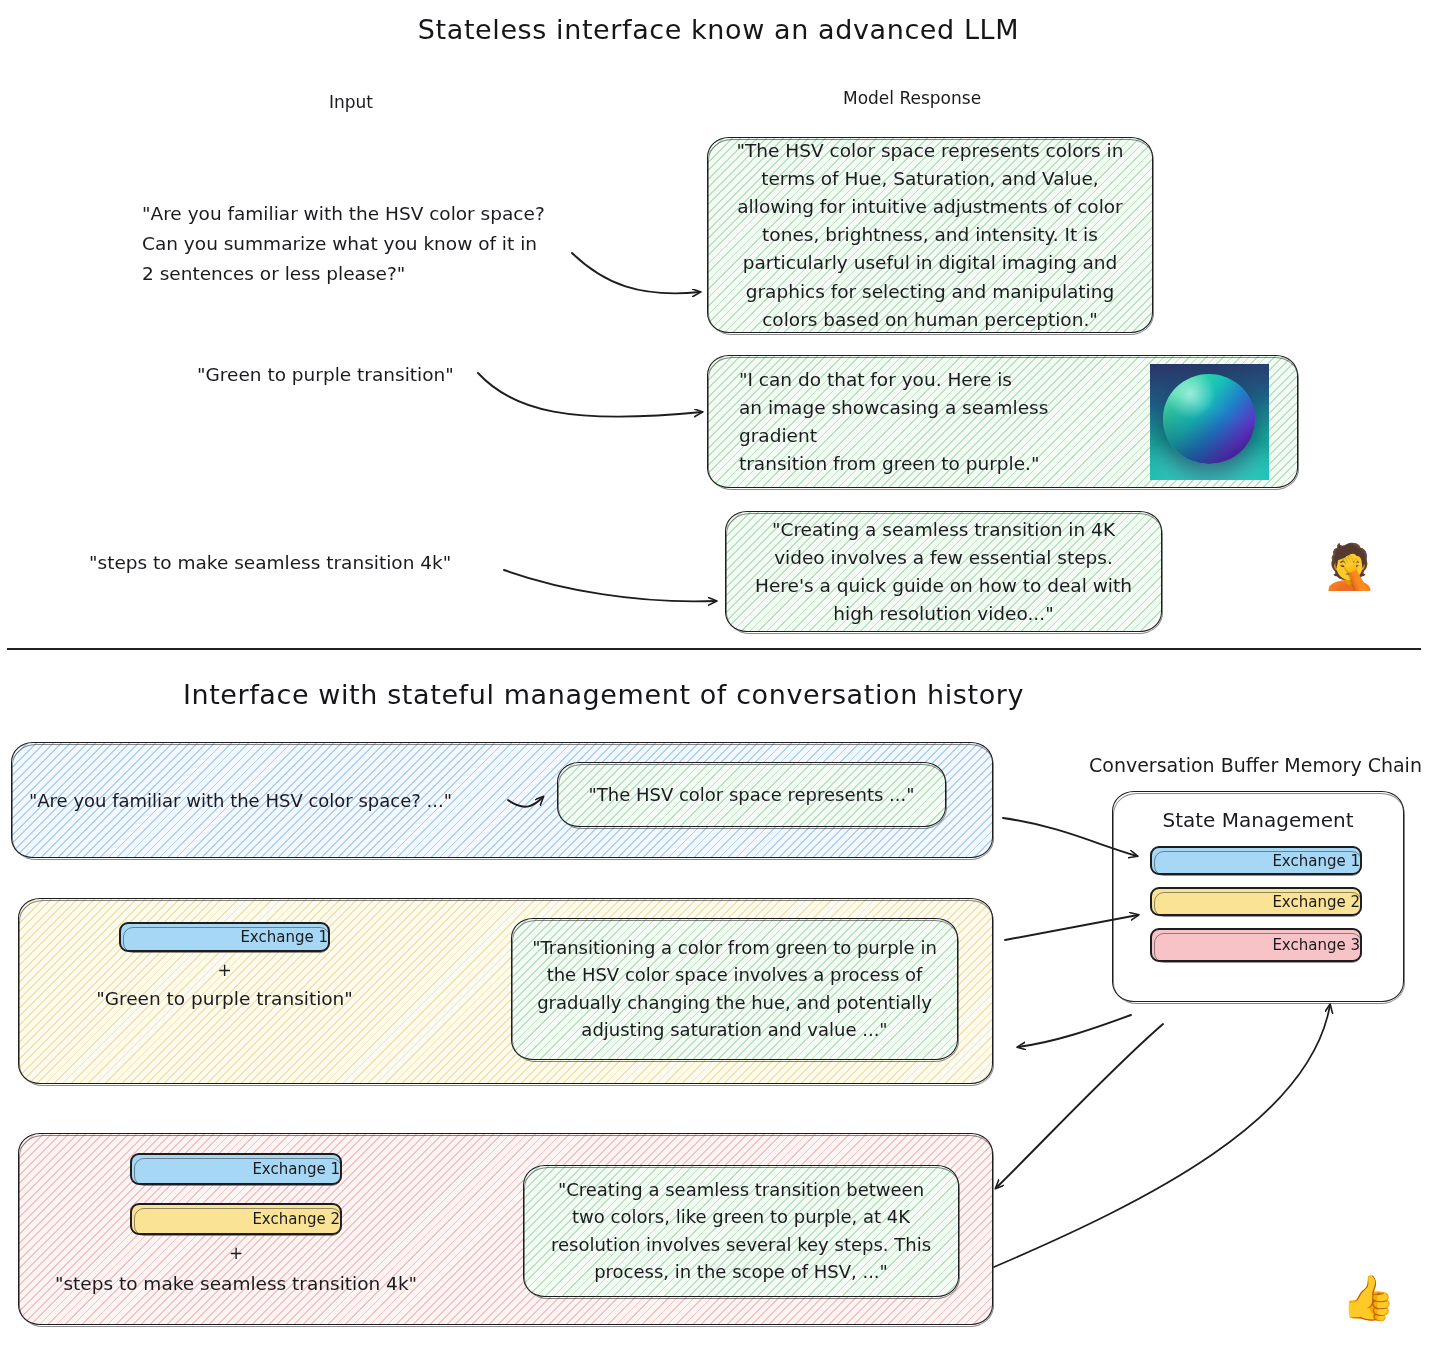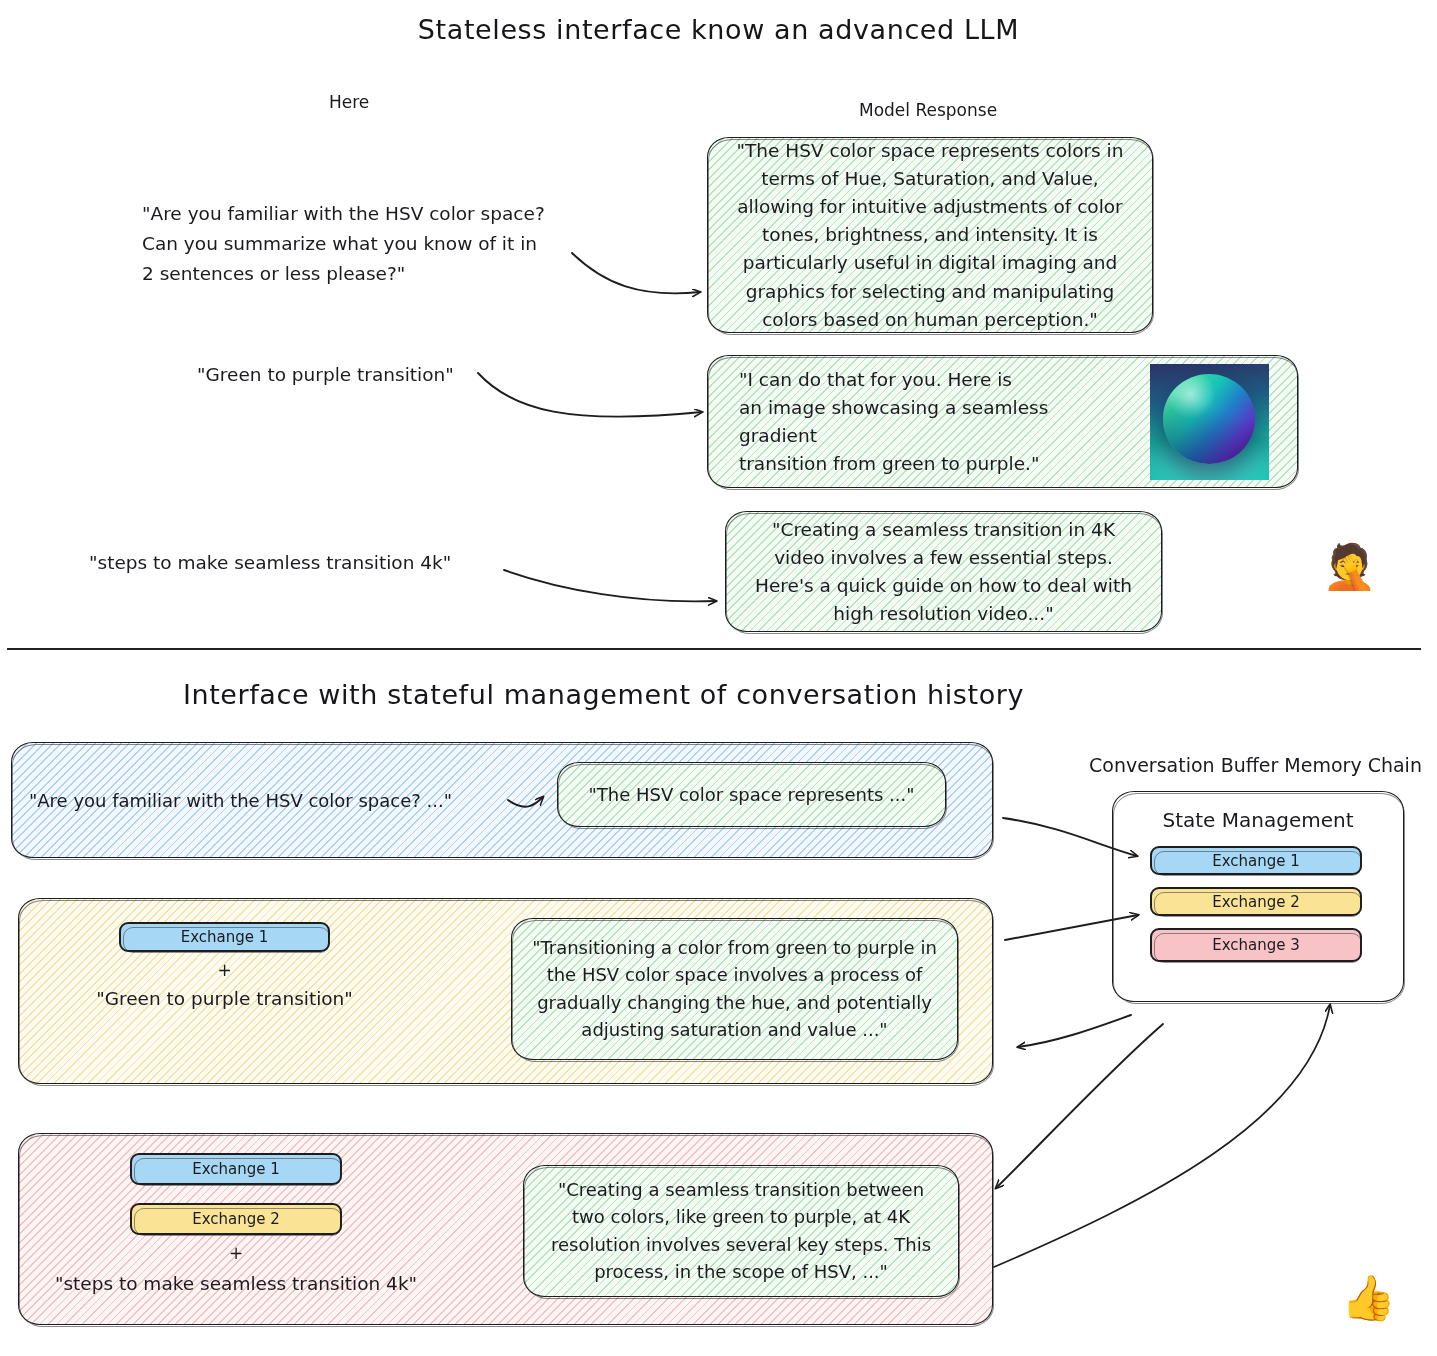--- a/index.html
+++ b/index.html
@@ -73,21 +73,21 @@
 
   .boxtext{
     position:absolute;left:0;right:0;top:50%;transform:translateY(-50%);
     text-align:center;font-size:18.5px;line-height:1.52;color:#1b1b1f;
     white-space:pre-line;padding:0 14px;box-sizing:border-box;
   }
   .boxtext.left{text-align:left;}
 
   
   .chip{position:absolute;box-sizing:border-box;border:2px solid #1d1d20;
-        border-radius:9px;display:flex;align-items:center;justify-content:center;
+        border-radius:9px;display:flex;align-items:center;justify-content:flex-end;
         font-size:15px;color:#1b1b1f;}
   .chip::after{
     content:"";position:absolute;left:2px;top:3px;right:-2px;bottom:-3px;
     border:1.2px solid #2a2a2e;border-radius:10px;opacity:.5;
   }
 
   
   .divider{position:absolute;height:0;border-top:2px solid #212124;}
 
   
@@ -114,23 +114,23 @@
     background:linear-gradient(200deg, rgba(0,0,0,0) 40%, rgba(20,10,60,.45) 100%);
   }
   svg.arrows{position:absolute;left:0;top:0;width:1437px;height:1356px;
              pointer-events:none;overflow:visible;}
 </style>
 </head>
 <body>
 
 <div class="title hand" style="left:0;top:14px;width:1437px;">Stateless interface know an advanced LLM</div>
 
-<div class="colhead hand" style="left:329px;top:92px;">Here</div>
-
-<div class="colhead hand" style="left:843px;top:100px;margin-left:16px;">Model Response</div>
+<div class="colhead hand" style="left:329px;top:92px;">Input</div>
+
+<div class="colhead hand" style="left:843px;top:88px;">Model Response</div>
 
 <div class="ftext hand" style="left:142px;top:199px;width:470px;">"Are you familiar with the HSV color space?
 Can you summarize what you know of it in
 2 sentences or less please?"</div>
 
 <div class="ftext hand" style="left:197px;top:360px;width:420px;">"Green to purple transition"</div>
 
 <div class="ftext hand" style="left:89px;top:548px;width:470px;">"steps to make seamless transition 4k"</div>
 
 <div class="box" style="left:707px;top:137px;width:446px;height:196px;">

